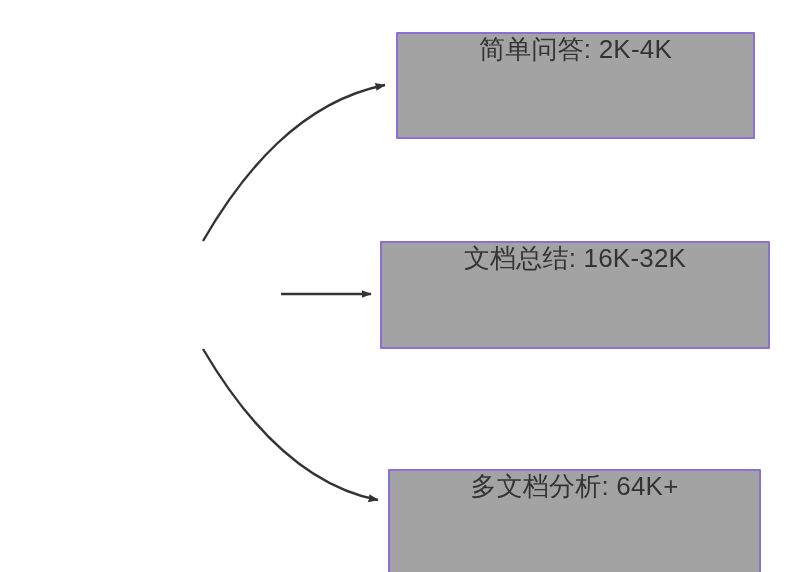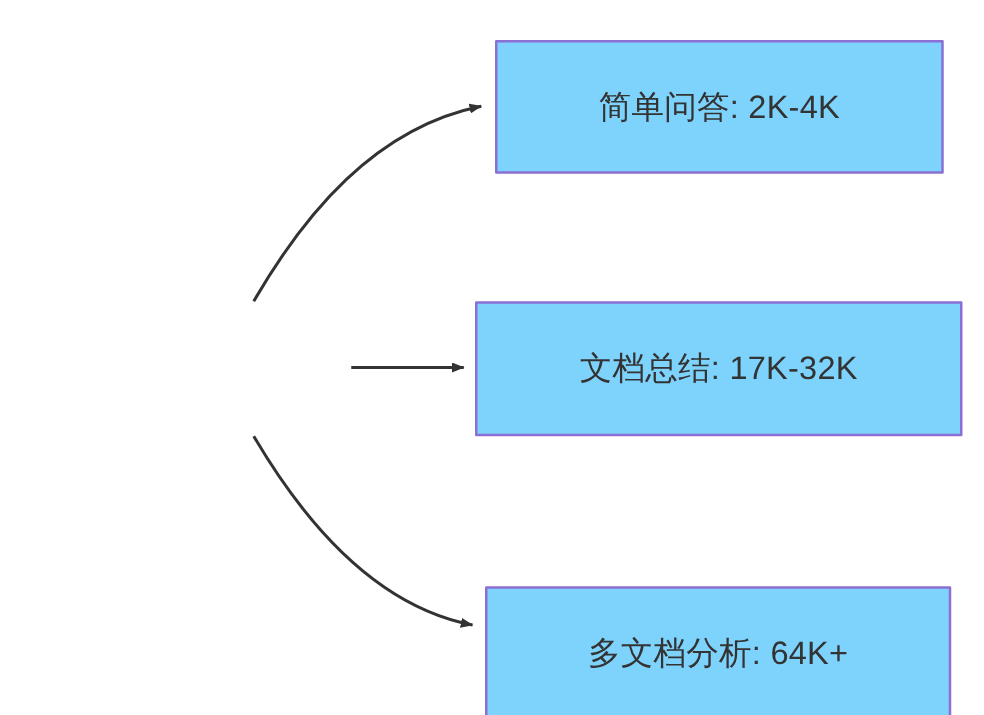--- a/index.html
+++ b/index.html
@@ -22,25 +22,25 @@
   #edge-layer {
     position: absolute;
     left: 0;
     top: 0;
     width: 787px;
     height: 572px;
   }
   .flow-node {
     position: absolute;
     box-sizing: border-box;
-    background: #7dd3fc;
+    background: #a3a3a3;
     border: 2px solid #8b6fd4;
     border-radius: 1px;
     display: flex;
-    align-items: center;
+    align-items: flex-start;
     justify-content: center;
     z-index: 2;
   }
   .flow-node .node-label {
     color: #333333;
     font-size: 26px;
     line-height: 1.2;
     letter-spacing: 0.2px;
     white-space: nowrap;
     text-align: center;
@@ -88,20 +88,20 @@
 
     <path d="M 203,349 C 243,417 300,485 378,500" fill="none" stroke="#333333" stroke-width="2.4" stroke-linecap="butt" marker-end="url(#arrowhead)"></path>
   </svg>
 
 
   <div class="flow-node" id="node-simple-qa">
     <span class="node-label">简单问答: 2K-4K</span>
   </div>
 
   <div class="flow-node" id="node-doc-summary">
-    <span class="node-label">文档总结: 17K-32K</span>
+    <span class="node-label">文档总结: 16K-32K</span>
   </div>
 
   <div class="flow-node" id="node-multi-doc">
     <span class="node-label">多文档分析: 64K+</span>
   </div>
 
 </div>
 
 </body></html>

